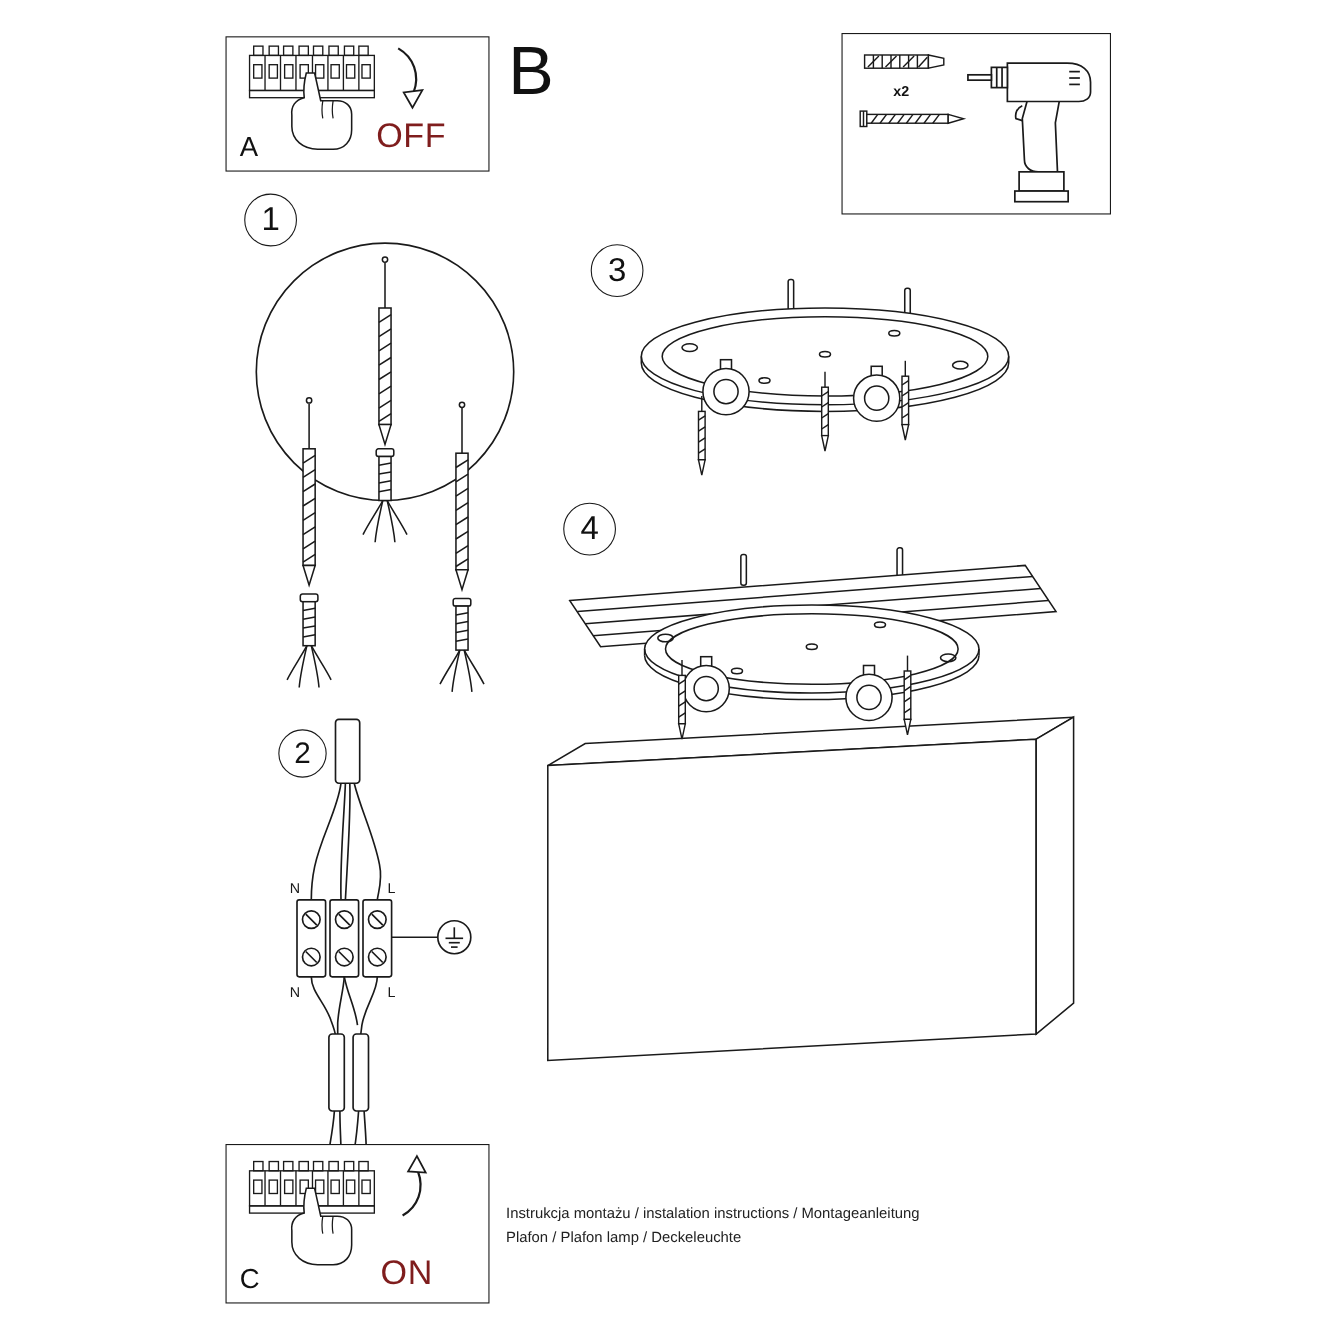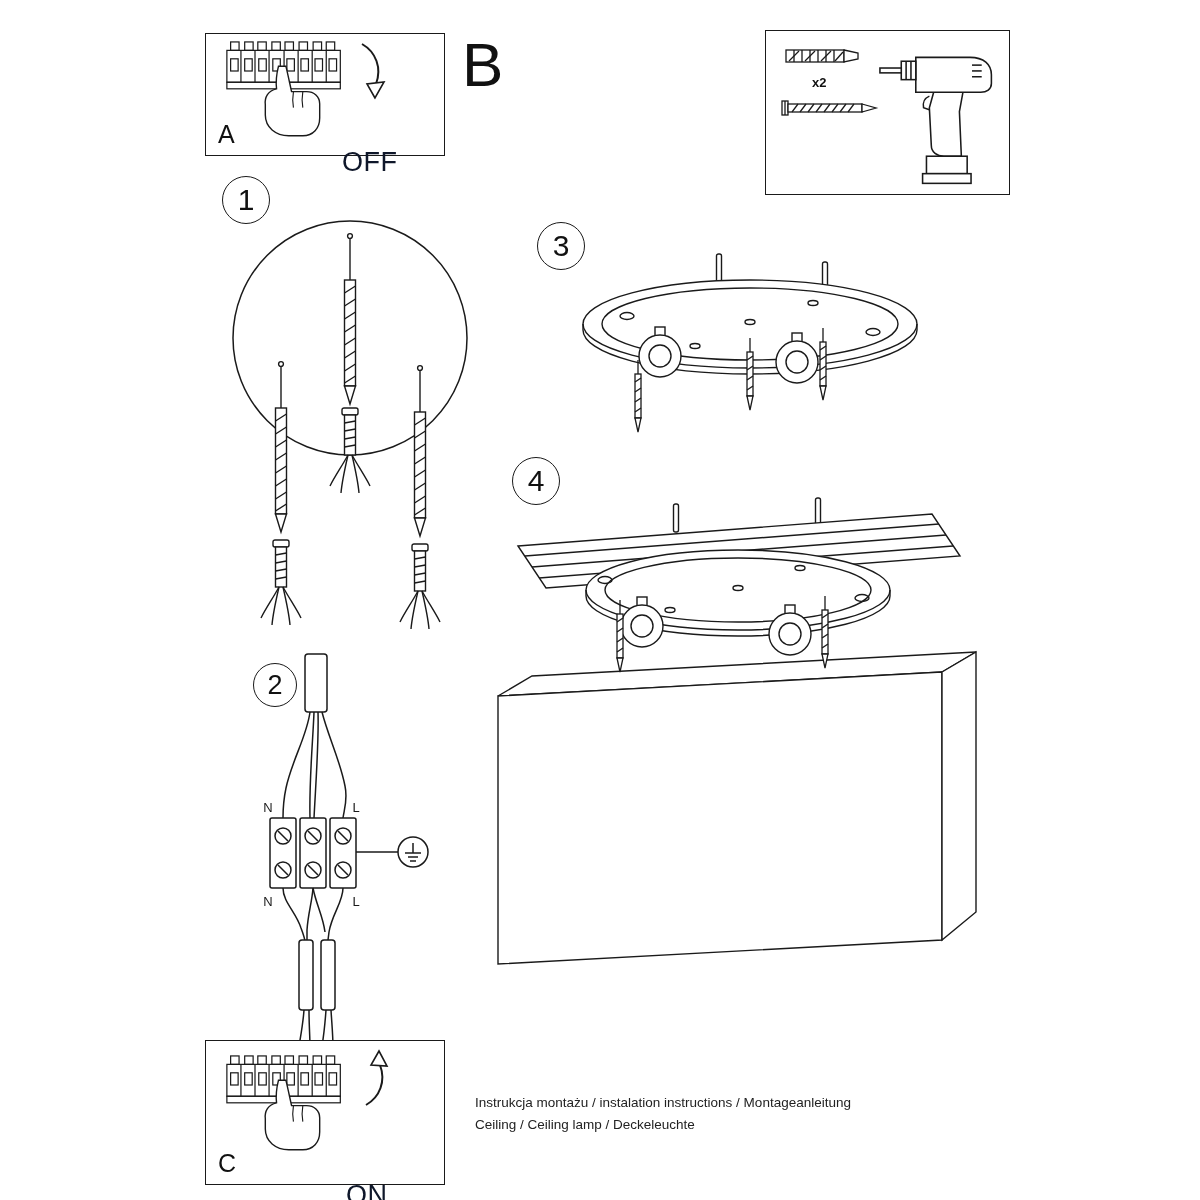--- a/index.html
+++ b/index.html
@@ -2,24 +2,24 @@
 <html><head>
 <meta charset="utf-8">
 <style>
   html,body{margin:0;padding:0;background:#fff;}
   .sheet{position:relative;width:1200px;height:1200px;background:#ffffff;overflow:hidden;
          font-family:"Liberation Sans",sans-serif;color:#111;}
   .frame{position:absolute;border:1.7px solid #1a1a1a;background:#fff;}
   .badge{position:absolute;border:1.8px solid #1a1a1a;border-radius:50%;background:#fff;
          display:flex;align-items:center;justify-content:center;font-size:30px;color:#111;}
   .corner-label{position:absolute;font-size:25px;color:#111;}
-  .switch-label{position:absolute;font-size:27px;color:#0f172a;letter-spacing:.5px;margin-top:41px;}
+  .switch-label{position:absolute;font-size:31px;color:#7f1d1d;letter-spacing:.5px;}
   .big-letter{position:absolute;font-size:62px;line-height:1;font-weight:400;color:#111;}
   .small-note{position:absolute;font-size:13px;color:#111;font-weight:bold;}
-  .footer{position:absolute;font-size:13.5px;line-height:22px;color:#222;margin-left:15px;}
+  .footer{position:absolute;font-size:13.5px;line-height:22px;color:#222;}
   svg{position:absolute;overflow:visible;}
   svg text{font-family:"Liberation Sans",sans-serif;}
 </style>
 </head>
 <body>
 
 <div class="sheet">
 
   <div class="frame" style="left:205px;top:33px;width:238px;height:121px">
     <svg style="left:18px;top:7px" width="122" height="105" viewBox="0 0 130 112">
@@ -336,16 +336,16 @@
     <svg style="left:150px;top:8px" width="34" height="60" viewBox="0 0 34 60">
       <path d="M10,56 C24,48 30,32 24,16" fill="none" stroke="#1a1a1a" stroke-width="2"></path>
       <polygon points="23,2 15,16 31,17" fill="#fff" stroke="#1a1a1a" stroke-width="1.6"></polygon>
     </svg>
     <div class="switch-label" style="left:140px;top:98px">ON</div>
     <div class="corner-label" style="left:12px;bottom:6px">C</div>
   </div>
 
   <div class="footer" style="left:460px;top:1092px">
     <div>Instrukcja montażu / instalation instructions / Montageanleitung</div>
-    <div>Ceiling / Ceiling lamp / Deckeleuchte</div>
+    <div>Plafon / Plafon lamp / Deckeleuchte</div>
   </div>
 
 </div>
 
 </body></html>

